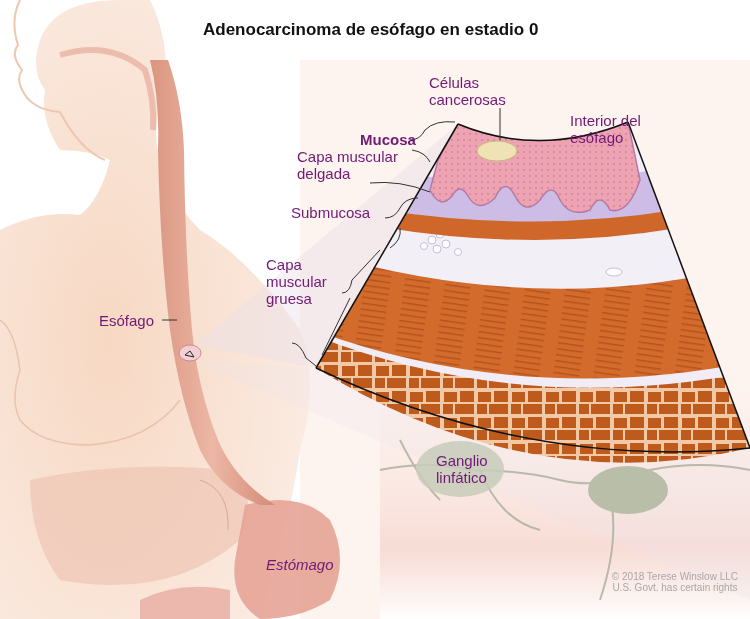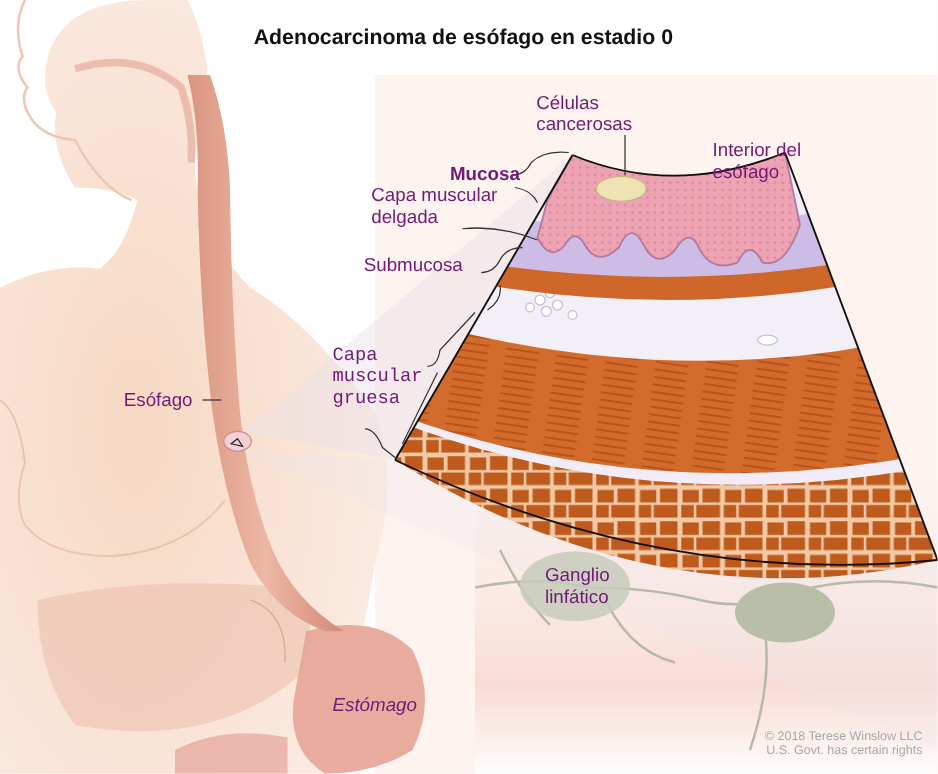--- a/index.html
+++ b/index.html
@@ -1,21 +1,21 @@
 <!DOCTYPE html>
 <html><head>
 <meta charset="utf-8">
 <style>
   html, body { margin: 0; padding: 0; }
   body { width: 750px; height: 619px; position: relative; overflow: hidden; background: #ffffff; font-family: "Liberation Sans", sans-serif; }
   .stage { position: absolute; left: 0; top: 0; width: 750px; height: 503px; }
   svg.art { position: absolute; left: 0; top: 0; }
   .lbl { position: absolute; color: #701a75; font-size: 15px; line-height: 17px; white-space: nowrap; }
   .title { position: absolute; left: 203px; top: 20px; font-size: 17px; font-weight: bold; color: #111; white-space: nowrap; }
-  .copy { position: absolute; right: 12px; top: 584px; font-size: 10px; line-height: 11px; color: #a8a8a8; text-align: right; margin-left: 48px; }
+  .copy { position: absolute; right: 12px; top: 571px; font-size: 10px; line-height: 11px; color: #a8a8a8; text-align: center; margin-left: 48px; }
 </style>
 </head>
 <body>
 
 <div class="stage">
   <svg class="art" width="750" height="619" viewBox="0 0 750 619">
     <defs>
       <radialGradient id="skinG" cx="0.35" cy="0.55" r="0.7">
         <stop offset="0" stop-color="#f7d8c3"></stop>
         <stop offset="1" stop-color="#fbece3"></stop>
@@ -136,21 +136,21 @@
   <div class="lbl" style="left:534px;top:112px;margin-left:36px;">
     <div>Interior del</div>
     <div>esófago</div>
   </div>
   <div class="lbl" style="left:360px;top:131px;font-weight:bold;">Mucosa</div>
   <div class="lbl" style="left:297px;top:148px;">
     <div>Capa muscular</div>
     <div>delgada</div>
   </div>
   <div class="lbl" style="left:291px;top:204px;">Submucosa</div>
-  <div class="lbl" style="left:266px;top:276px;font-family:Liberation Mono, monospace;">
+  <div class="lbl" style="left:266px;top:256px;">
     <div>Capa</div>
     <div>muscular</div>
     <div>gruesa</div>
   </div>
   <div class="lbl" style="left:99px;top:312px;">Esófago</div>
   <div class="lbl" style="left:436px;top:452px;">
     <div>Ganglio</div>
     <div>linfático</div>
   </div>
   <div class="lbl" style="left:266px;top:556px;font-style:italic;">Estómago</div>

